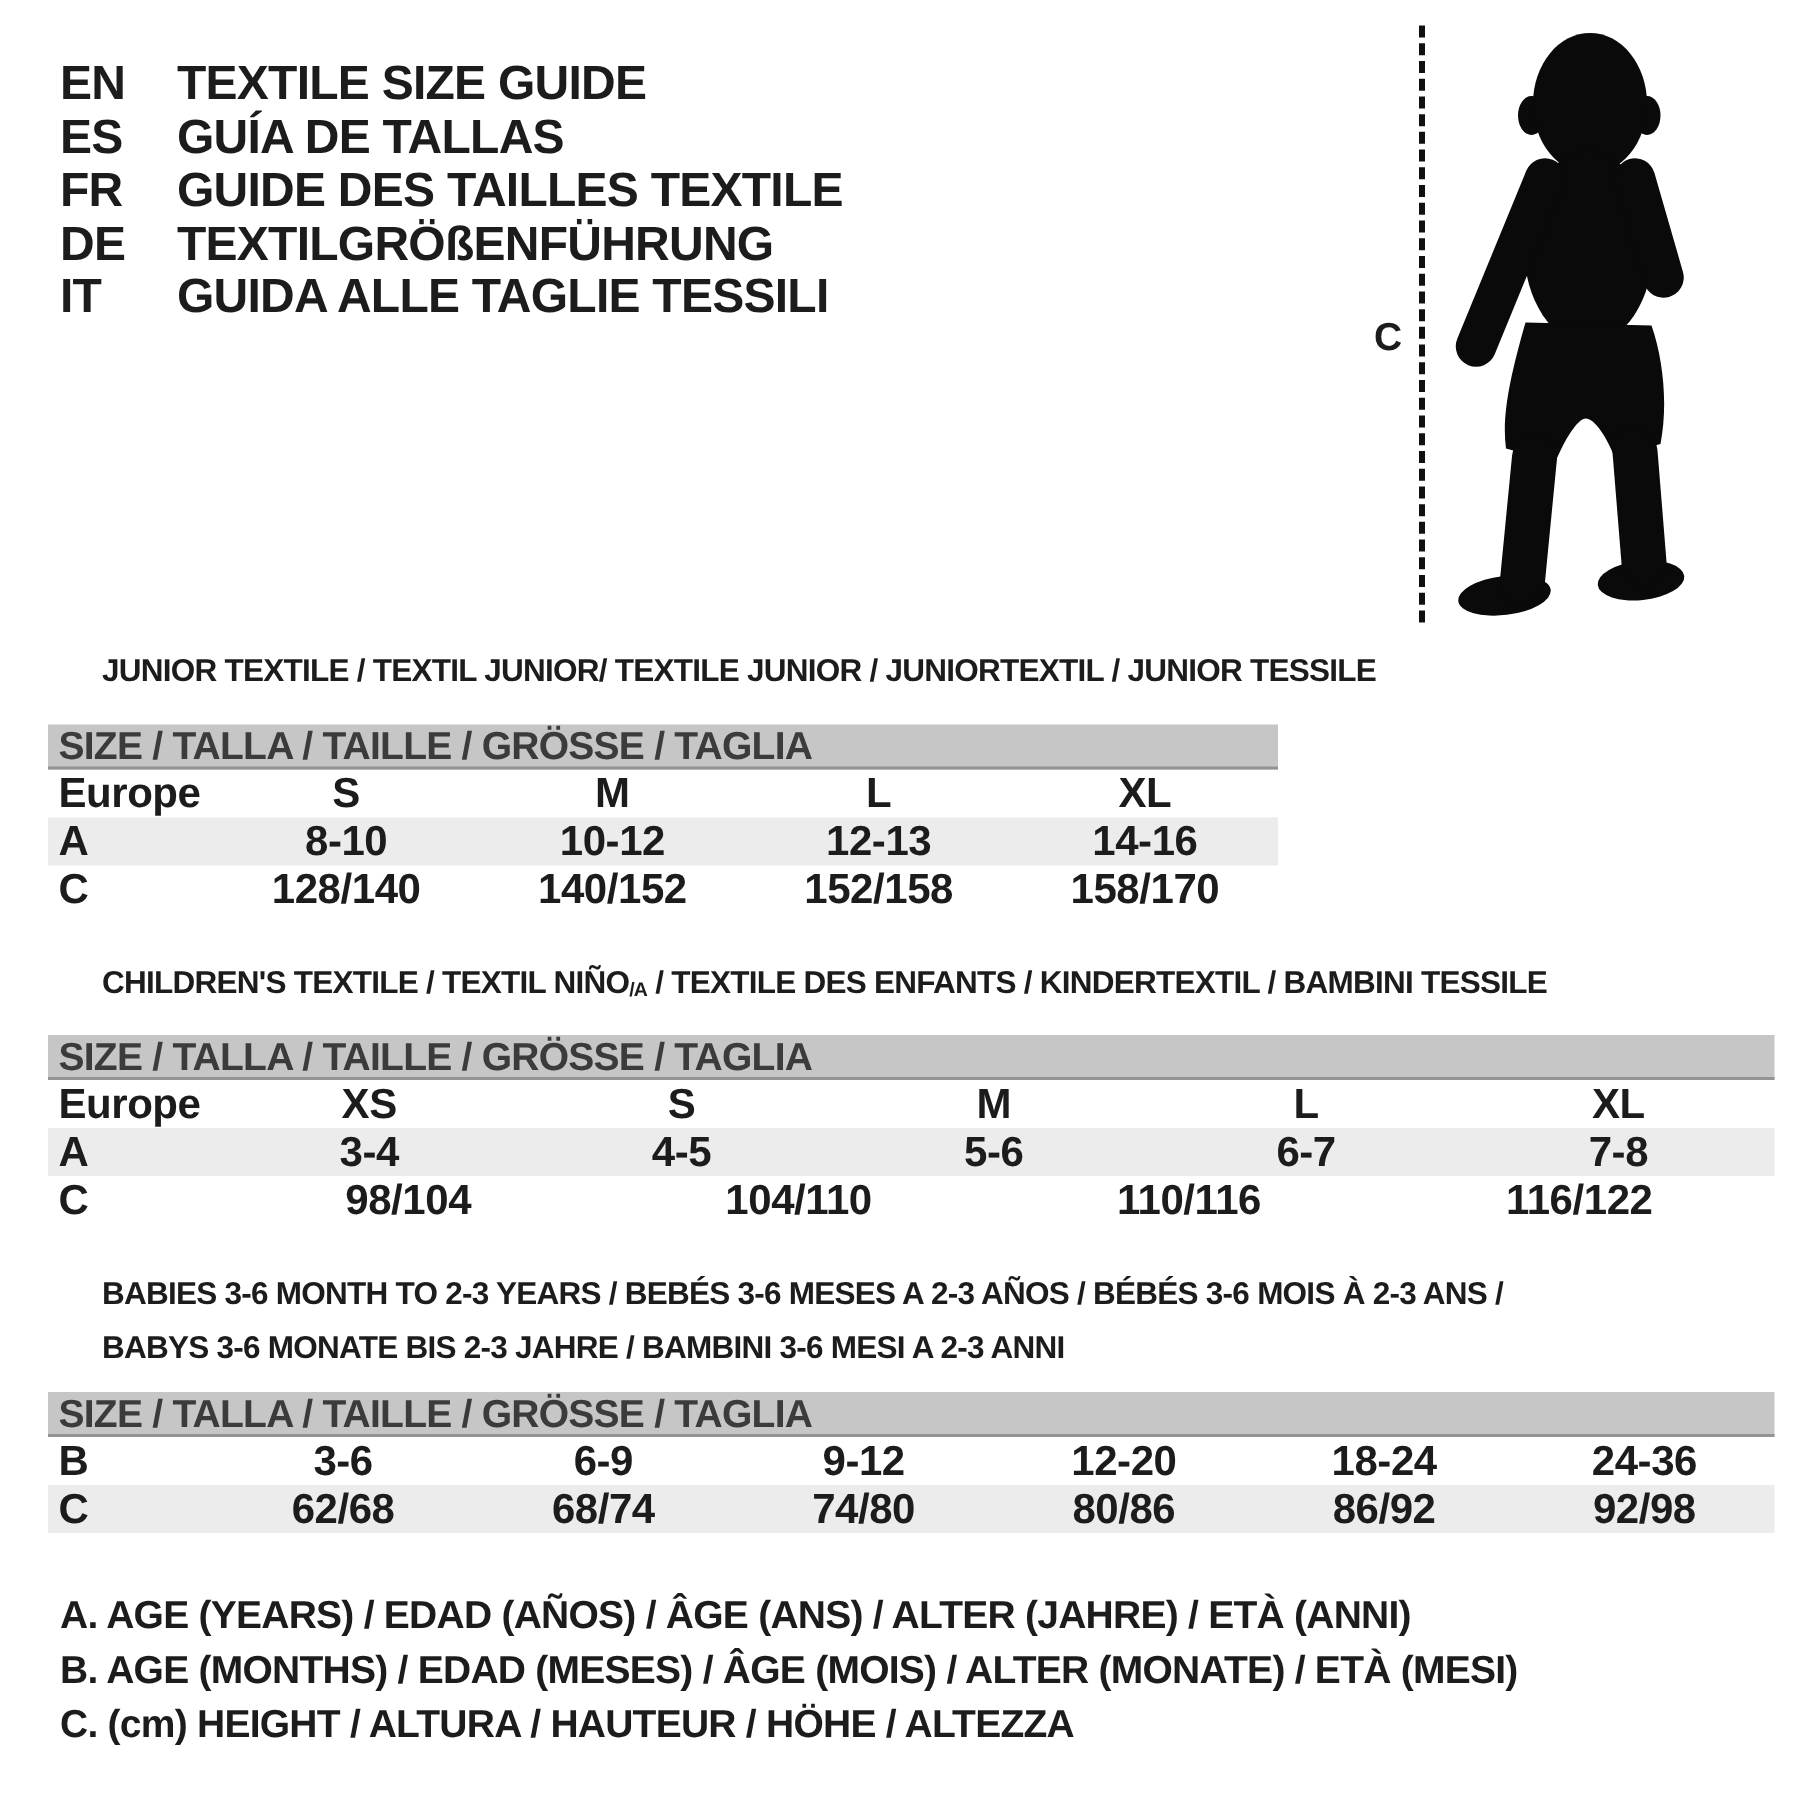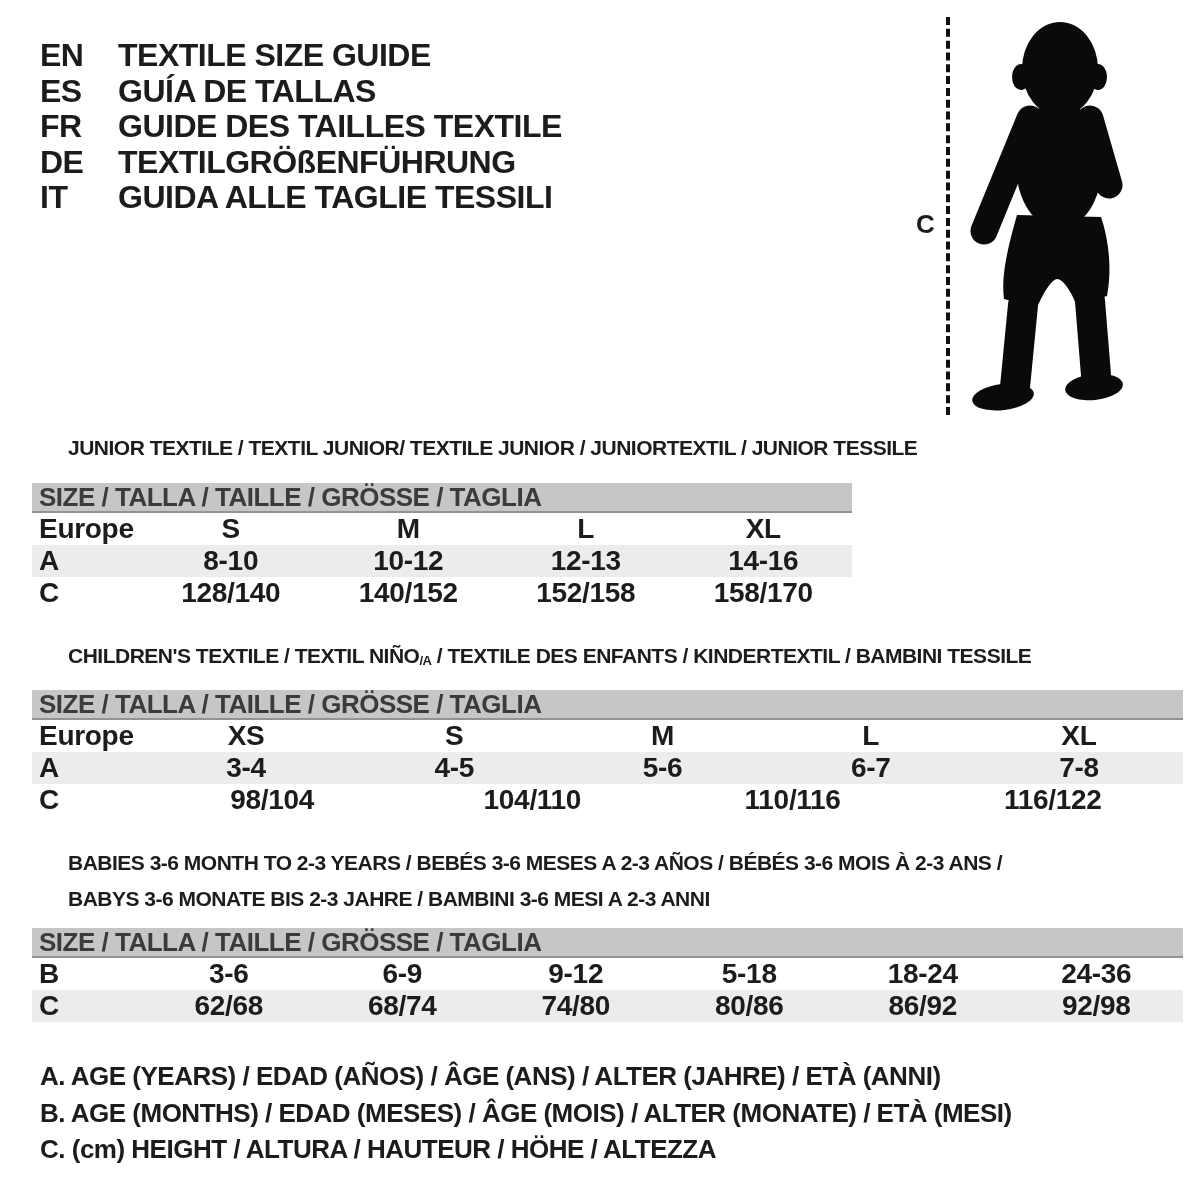--- a/index.html
+++ b/index.html
@@ -155,21 +155,21 @@
     <div>BABIES 3-6 MONTH TO 2-3 YEARS / BEBÉS 3-6 MESES A 2-3 AÑOS / BÉBÉS 3-6 MOIS À 2-3 ANS /</div>
     <div>BABYS 3-6 MONATE BIS 2-3 JAHRE / BAMBINI 3-6 MESI A 2-3 ANNI</div>
   </div>
   <div class="size-table" id="babies-table">
     <div class="size-header">SIZE / TALLA / TAILLE / GRÖSSE / TAGLIA</div>
     <div class="t-row">
       <div class="t-lbl">B</div>
       <div class="t-val">3-6</div>
       <div class="t-val">6-9</div>
       <div class="t-val">9-12</div>
-      <div class="t-val">5-18</div>
+      <div class="t-val">12-20</div>
       <div class="t-val">18-24</div>
       <div class="t-val">24-36</div>
     </div>
     <div class="t-row shaded">
       <div class="t-lbl">C</div>
       <div class="t-val">62/68</div>
       <div class="t-val">68/74</div>
       <div class="t-val">74/80</div>
       <div class="t-val">80/86</div>
       <div class="t-val">86/92</div>

